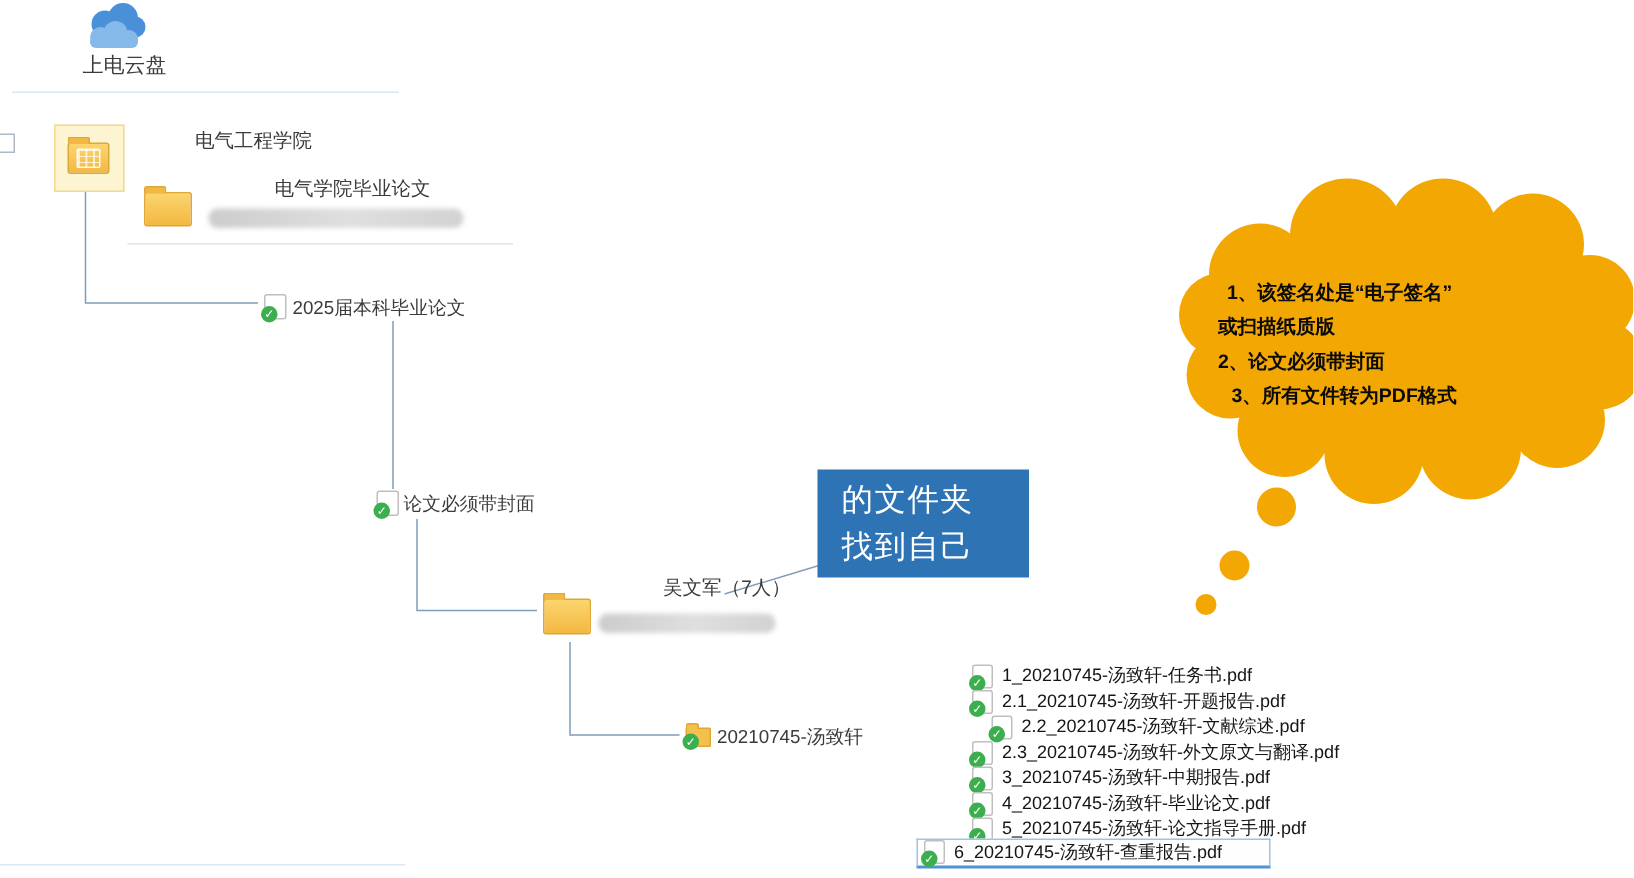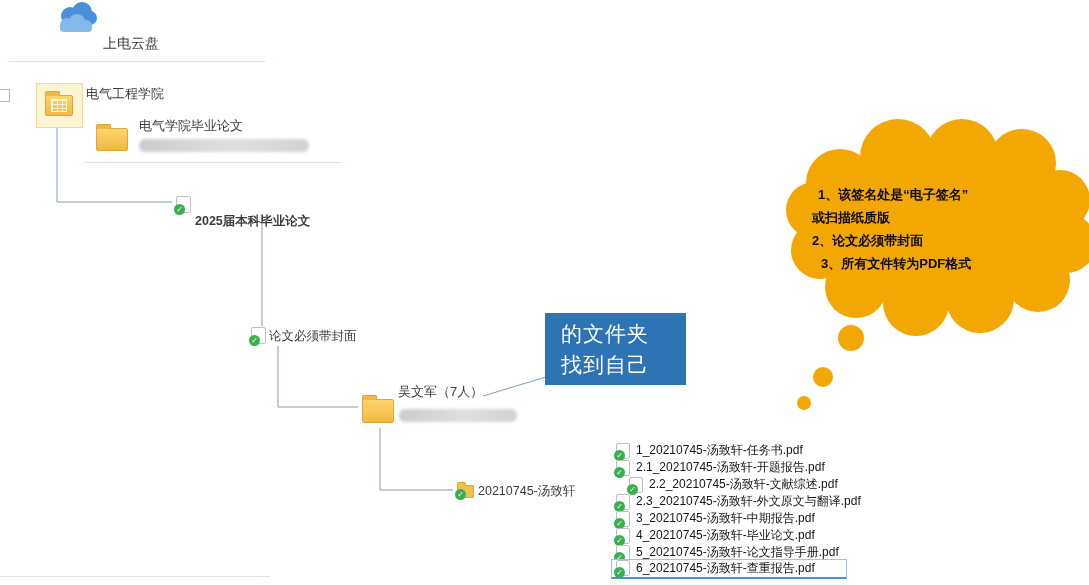--- a/index.html
+++ b/index.html
@@ -34,41 +34,41 @@
     content:"\2713";position:absolute;left:-3px;bottom:-3px;width:11px;height:11px;
     background:var(--check-green,#3BAE4E);border-radius:50%;color:#fff;font-size:8px;
     line-height:11px;text-align:center;font-weight:bold;}
   .pdf-icon{position:relative;width:12px;height:14px;background:#fff;border:1px solid #BFBFBF;border-radius:2px;flex:0 0 auto;}
   .folder-check{position:absolute;width:15px;height:11px;background:#F3C04C;border:1px solid #DFA638;border-radius:1px;}
   .folder-check::before{content:"";position:absolute;top:-4px;left:-1px;width:7px;height:3px;
     background:#F3C04C;border:1px solid #DFA638;border-bottom:none;border-radius:2px 2px 0 0;}
 
   
   .lbl{position:absolute;white-space:nowrap;color:#3C3C3C;}
-  .lbl-14{font-size:14px;margin-left:48px;}
-  .lbl-13{font-size:13px;}
+  .lbl-14{font-size:14px;}
+  .lbl-13{font-size:13px;margin-left:44px;}
   .lbl-12{font-size:12.5px;}
 
   .blur-bar{position:absolute;background:linear-gradient(90deg,#CCCCCC,#DFDFDF 55%,#D2D2D2);
     border-radius:6px;filter:blur(1.6px);}
 
   
   .callout{position:absolute;left:545px;top:313px;width:141px;height:72px;box-sizing:border-box;
     background:var(--callout,#2E74B5);color:#fff;font-size:21px;line-height:31px;
     padding:5px 0 0 16px;letter-spacing:1px;}
 
   
   .bubble-text{position:absolute;left:812px;top:183px;width:266px;
     font-size:13px;font-weight:700;color:#0A0A0A;line-height:23px;}
   .bubble-line{white-space:nowrap;}
   .bubble-line:nth-child(1){padding-left:6px;}
   .bubble-line:nth-child(4){padding-left:9px;}
 
   
-  .file-row{position:absolute;left:616px;height:17px;display:flex;align-items:center;gap:6px;
+  .file-row{position:absolute;left:648px;height:17px;display:flex;align-items:center;gap:6px;
     font-size:12px;color:#151515;white-space:nowrap;}
   .file-row.selected{left:611px;height:20px;width:236px;box-sizing:border-box;
     padding:0 6px 1px 4px;border:1px solid #9DC3E6;border-bottom:2px solid #4F93D4;background:#FEFEFE;}
   .file-name{white-space:nowrap;}
 </style>
 </head>
 <body>
 
 <div id="canvas">
 
@@ -126,21 +126,21 @@
       <span class="grid"></span>
     </div>
   <div class="lbl lbl-13" style="left:86px;top:85px;">电气工程学院</div>
 
   <div class="folder" style="left:96px;top:128px;width:30px;height:21px;"></div>
   <div class="lbl lbl-13" style="left:139px;top:117px;">电气学院毕业论文</div>
   <div class="blur-bar" style="left:139px;top:139px;width:170px;height:13px;"></div>
   <div class="divider" style="left:85px;top:162px;width:257px;"></div>
 
   <div class="doc-check" style="left:176px;top:196px;"></div>
-  <div class="lbl lbl-12" style="left:195px;top:213px;font-weight:bold;">2025届本科毕业论文</div>
+  <div class="lbl lbl-12" style="left:195px;top:197px;">2025届本科毕业论文</div>
 
   <div class="doc-check" style="left:251px;top:327px;"></div>
   <div class="lbl lbl-12" style="left:269px;top:328px;">论文必须带封面</div>
 
   <div class="lbl lbl-13" style="left:398px;top:383px;">吴文军（7人）</div>
   <div class="folder" style="left:362px;top:399px;width:30px;height:22px;"></div>
   <div class="blur-bar" style="left:399px;top:409px;width:118px;height:13px;"></div>
 
   <div class="folder-check" style="left:457px;top:485px;"></div>
   <div class="lbl lbl-12" style="left:478px;top:483px;">20210745-汤致轩</div>

